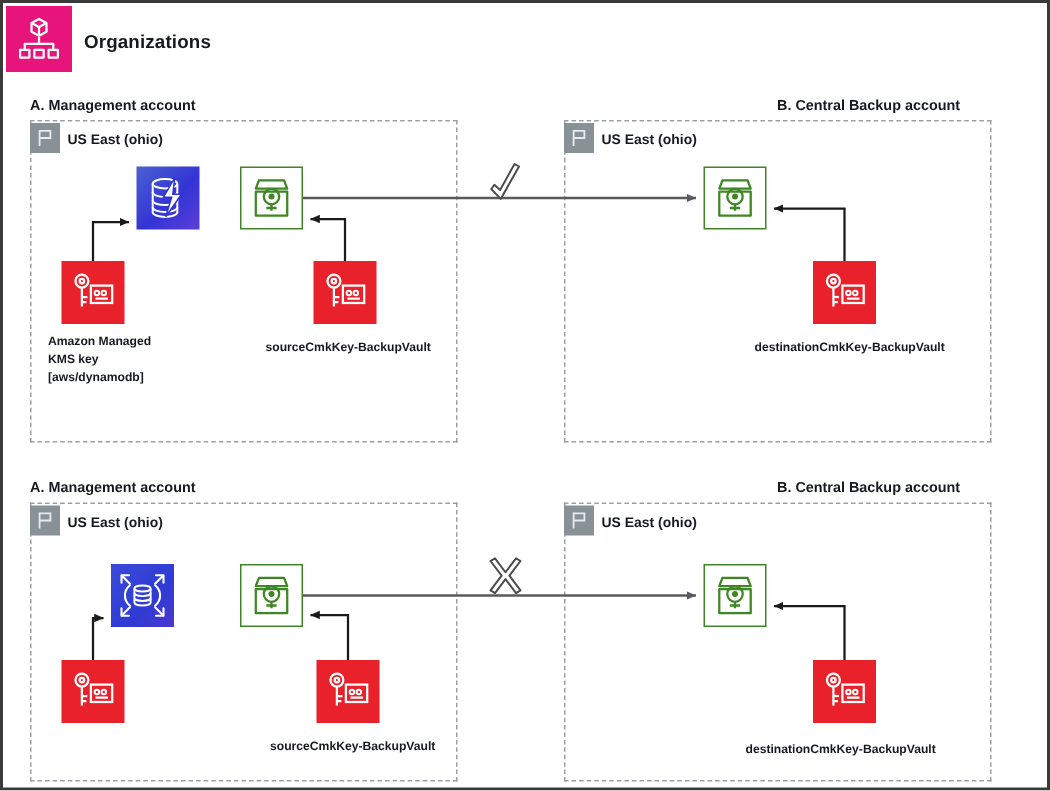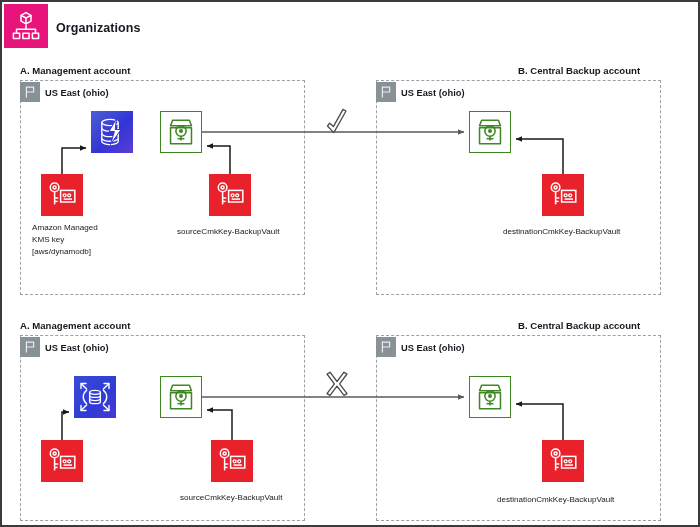--- a/index.html
+++ b/index.html
@@ -73,21 +73,21 @@
     display:block;
   }
   .icon-ddb{ background:linear-gradient(135deg,#4b61d1 0%,#3334d6 55%,#5b3fd6 100%); }
   .icon-rds{ background:linear-gradient(135deg,#3b4bd8 0%,#2f3bd4 60%,#4a37d0 100%); }
   .icon-kms{ background:#e8212a; }
   .icon-vault{ background:#ffffff; border:1.4px solid #3f8624; }
 
   .node-label{
     position:absolute;
     font-size:8.1px;
-    font-weight:normal;
+    font-weight:bold;
     color:#16191f;
     line-height:12px;
     white-space:pre-line;
   }
 
   
   .wire{ position:absolute; left:0; top:0; width:700px; height:527px; pointer-events:none; }
 </style>
 </head>
 <body>

